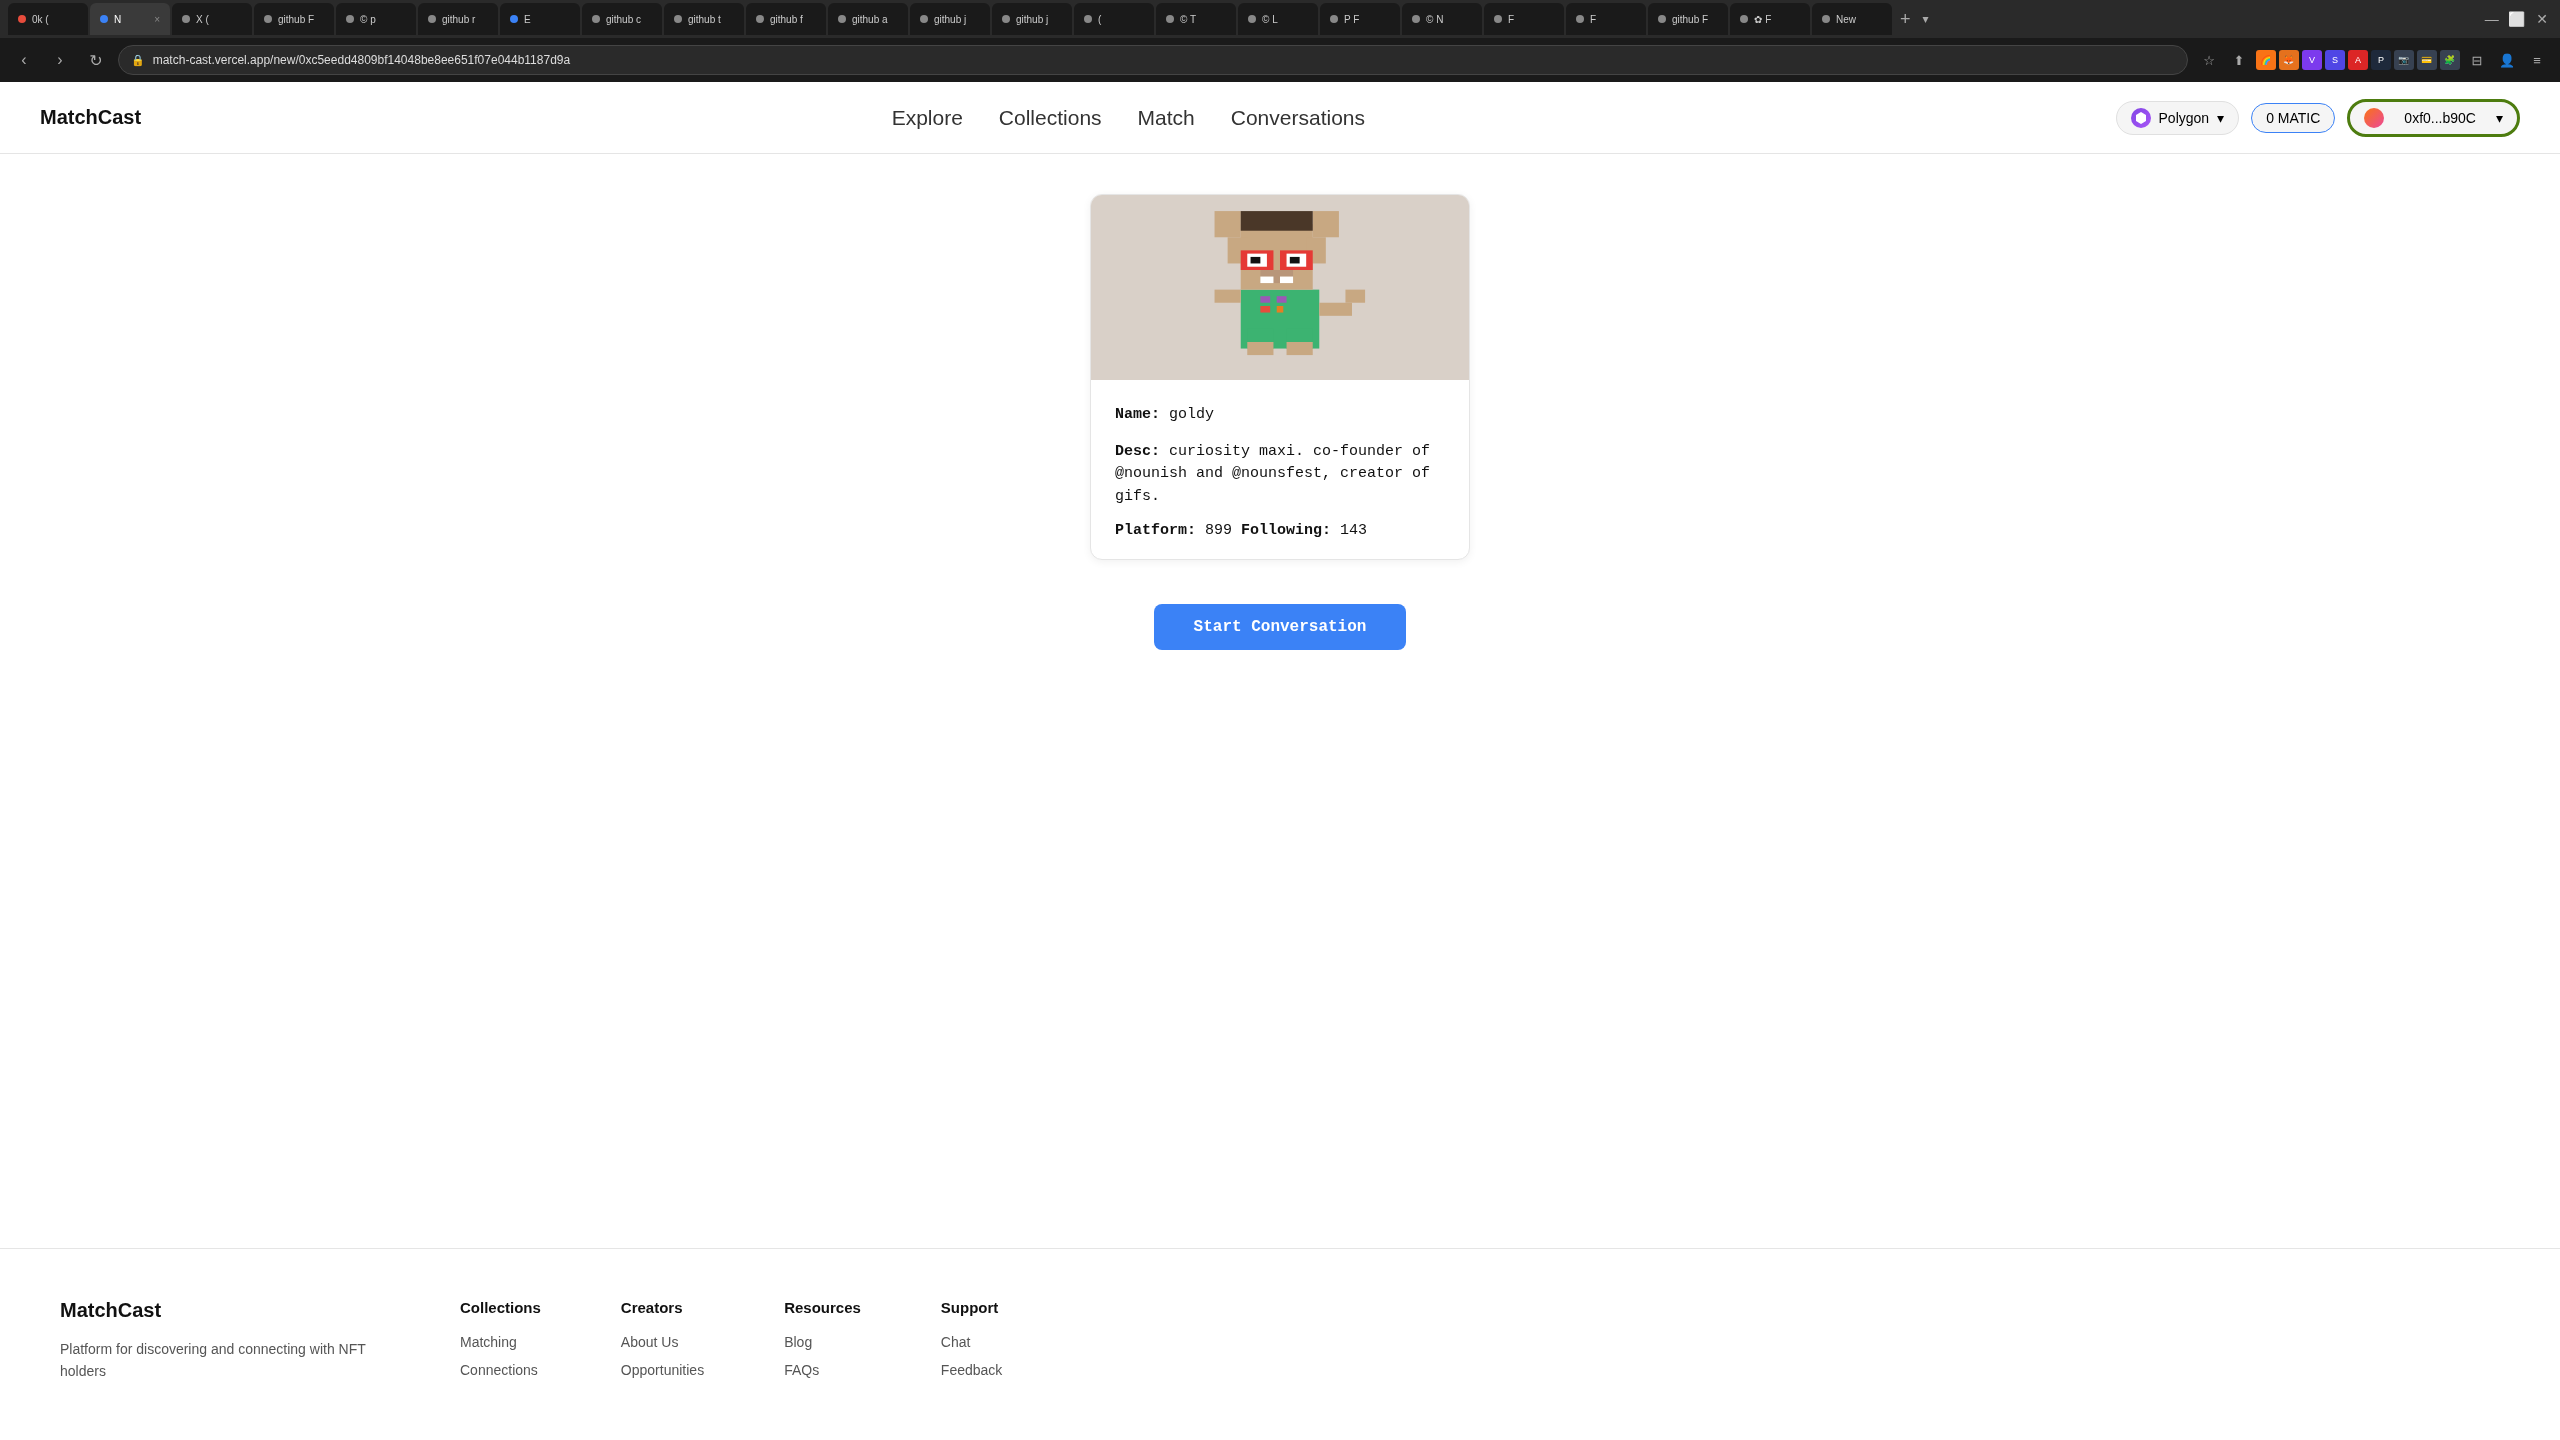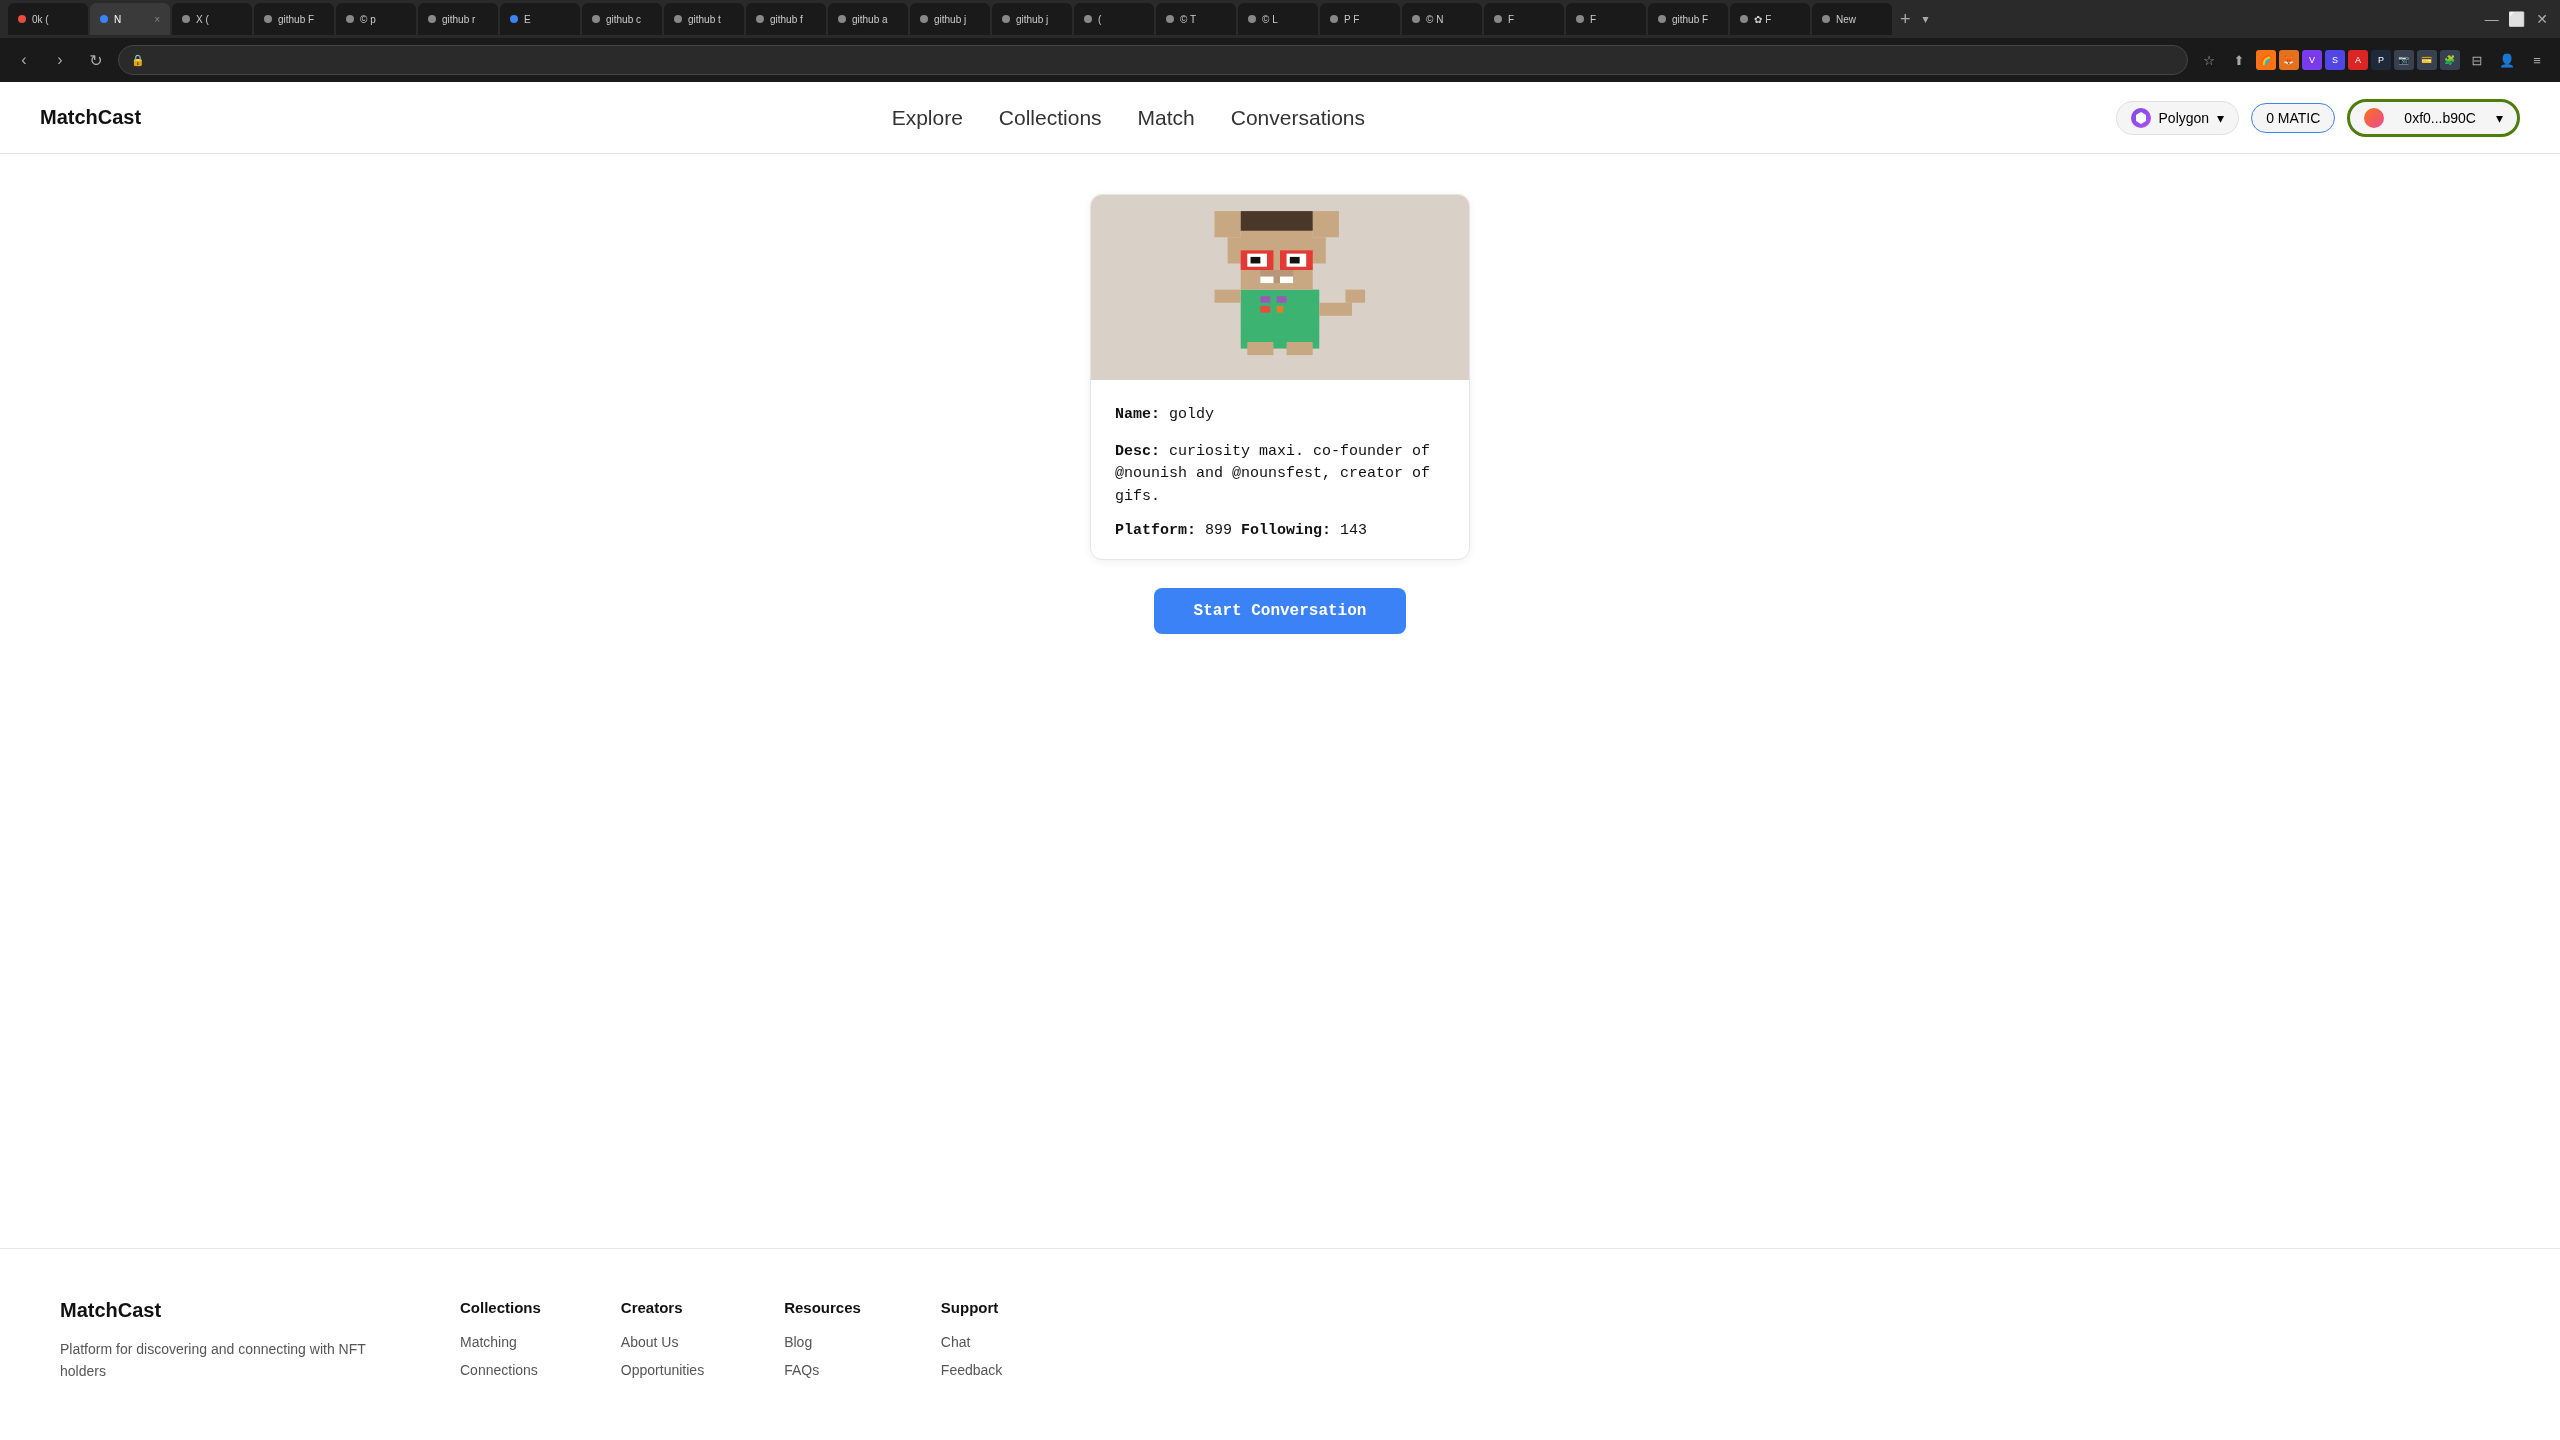--- a/index.html
+++ b/index.html
@@ -254,21 +254,21 @@
       font-family: 'Courier New', monospace;
       font-size: 15px;
       color: #111;
     }
     .profile-stats strong {
       font-weight: 700;
     }
 
     
     .cta-area {
-      margin-top: 28px;
+      margin-top: 44px;
     }
     .start-conversation-btn {
       background: #3b82f6;
       color: #fff;
       border: none;
       border-radius: 8px;
       padding: 14px 40px;
       font-size: 16px;
       font-weight: 600;
       cursor: pointer;
@@ -427,20 +427,21 @@
     <span style="color:#aaa;font-size:14px;cursor:pointer;margin:0 4px">⬜</span>
     <span style="color:#aaa;font-size:14px;cursor:pointer;margin:0 4px">✕</span>
   </div>
 
   <div class="address-bar-row">
     <button class="nav-btn">‹</button>
     <button class="nav-btn">›</button>
     <button class="nav-btn">↻</button>
     <div class="address-bar">
       <span class="address-lock">🔒</span>
+      <span class="address-text">match-cast.vercel.app/new/0xc5eedd4809bf14048be8ee651f07e044b1187d9a</span>
     </div>
 
     <div class="browser-toolbar-icons">
       <span title="Bookmark">☆</span>
       <span title="Share">⬆</span>
 
       <div class="extensions-row">
         <div class="ext-icon" style="background:#f97316">🌈</div>
         <div class="ext-icon" style="background:#e5711d">🦊</div>
         <div class="ext-icon" style="background:#7c3aed">V</div>

